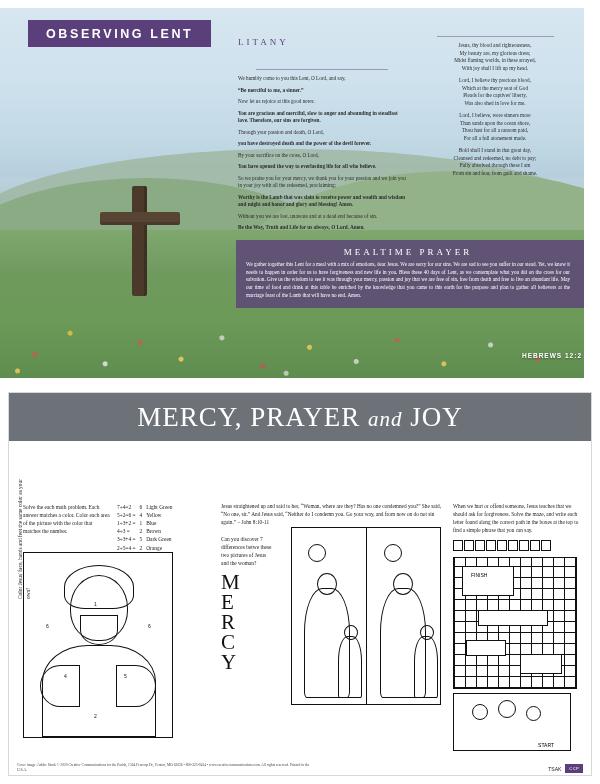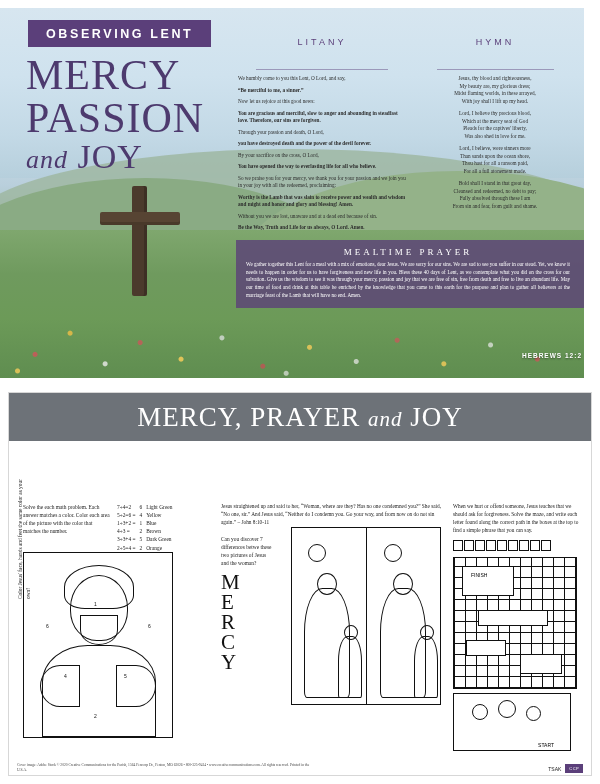--- a/index.html
+++ b/index.html
@@ -111,26 +111,25 @@
   
   .col-litany, .col-hymn {
     position: absolute;
     color: #2c2c2c;
     font-size: 5.2px;
     line-height: 1.45;
   }
   .col-litany { left: 238px; top: 28px; width: 168px; }
   .col-hymn   { left: 420px; top: 28px; width: 150px; }
   .colhead {
-    text-align: center;
     font-size: 9px;
     letter-spacing: 3px;
     color: #5b3f7a;
     margin-bottom: 20px;
-    font-family: Liberation Sans, sans-serif;
+    font-family: Liberation Serif, serif;
   }
   .colhead-rule {
     border-bottom: 1px solid rgba(91,63,122,.45);
     width: 78%;
     margin: 0 auto 5px auto;
   }
   .p { margin: 0 0 4px 0; }
   .p.b { font-weight: bold; }
   .hymn-stanza { margin: 0 0 5px 0; text-align: center; }
 
@@ -324,25 +323,20 @@
   <div id="top-panel">
     <div class="sky"></div>
     <div class="hill-far"></div>
     <div class="hill-mid"></div>
     <div class="hill-right"></div>
     <div class="meadow"></div>
     <div class="meadow-flowers"></div>
 
     <div class="banner">OBSERVING LENT</div>
 
-    <div class="poster-title">
-      <span class="w1">MERCY</span>
-      <span class="w2">PASSION</span>
-      <span class="w3"><em>and</em> <span>JOY</span></span>
-    </div>
 
     <div class="cross">
       <div class="v"></div>
       <div class="h"></div>
     </div>
 
     <div class="col-litany">
       <div class="colhead">LITANY</div>
       <div class="colhead-rule"></div>
       <div id="litany-body">
@@ -355,21 +349,20 @@
           <div class="p">By your sacrifice on the cross, O Lord,</div>
           <div class="p b">You have opened the way to everlasting life for all who believe.</div>
           <div class="p">So we praise you for your mercy, we thank you for your passion and we join you in your joy with all the redeemed, proclaiming:</div>
           <div class="p b">Worthy is the Lamb that was slain to receive power and wealth and wisdom and might and honor and glory and blessing! Amen.</div>
           <div class="p">Without you we are lost, unaware and at a dead end because of sin.</div>
           <div class="p b">Be the Way, Truth and Life for us always, O Lord. Amen.</div>
         </div>
     </div>
 
     <div class="col-hymn">
-      <div class="colhead">HYMN</div>
       <div class="colhead-rule"></div>
       <div id="hymn-body">
           <div class="hymn-stanza">Jesus, thy blood and righteousness,<br>My beauty are, my glorious dress;<br>Midst flaming worlds, in these arrayed,<br>With joy shall I lift up my head.</div>
           <div class="hymn-stanza">Lord, I believe thy precious blood,<br>Which at the mercy seat of God<br>Pleads for the captives' liberty,<br>Was also shed in love for me.</div>
           <div class="hymn-stanza">Lord, I believe, were sinners more<br>Than sands upon the ocean shore,<br>Thou hast for all a ransom paid,<br>For all a full atonement made.</div>
           <div class="hymn-stanza">Bold shall I stand in that great day,<br>Cleansed and redeemed, no debt to pay;<br>Fully absolved through these I am<br>From sin and fear, from guilt and shame.</div>
         </div>
     </div>
 
     <div class="prayer">

